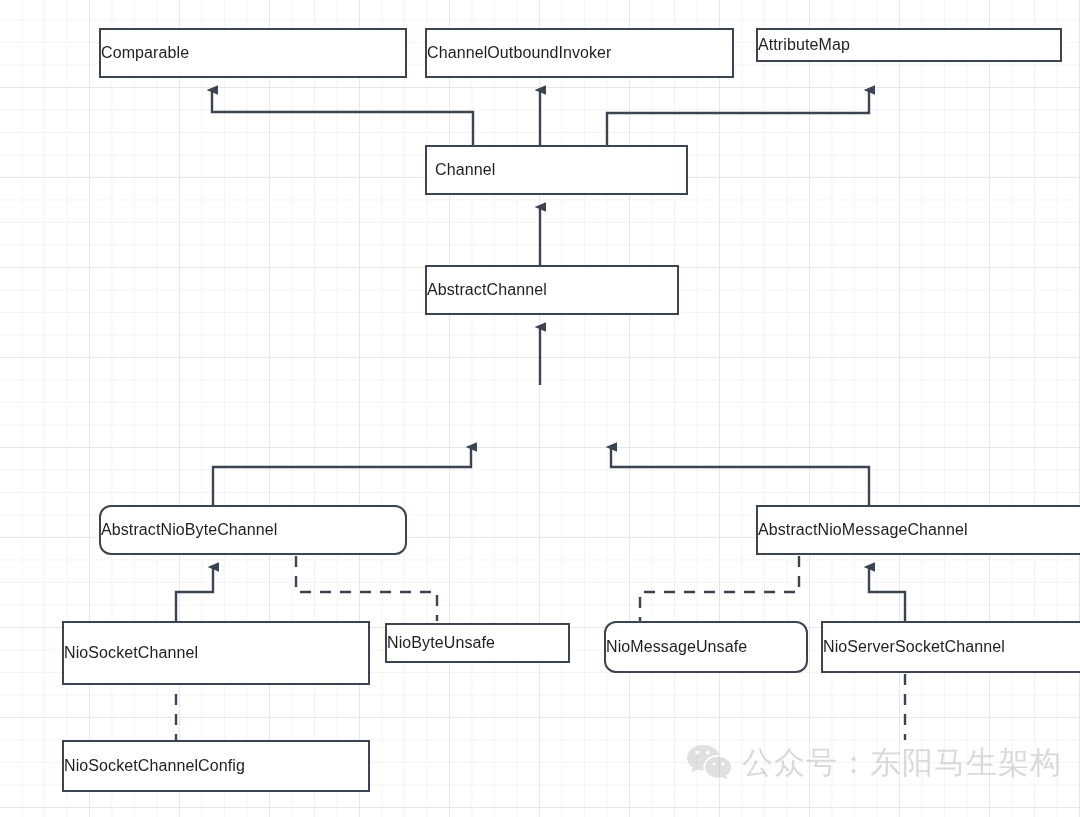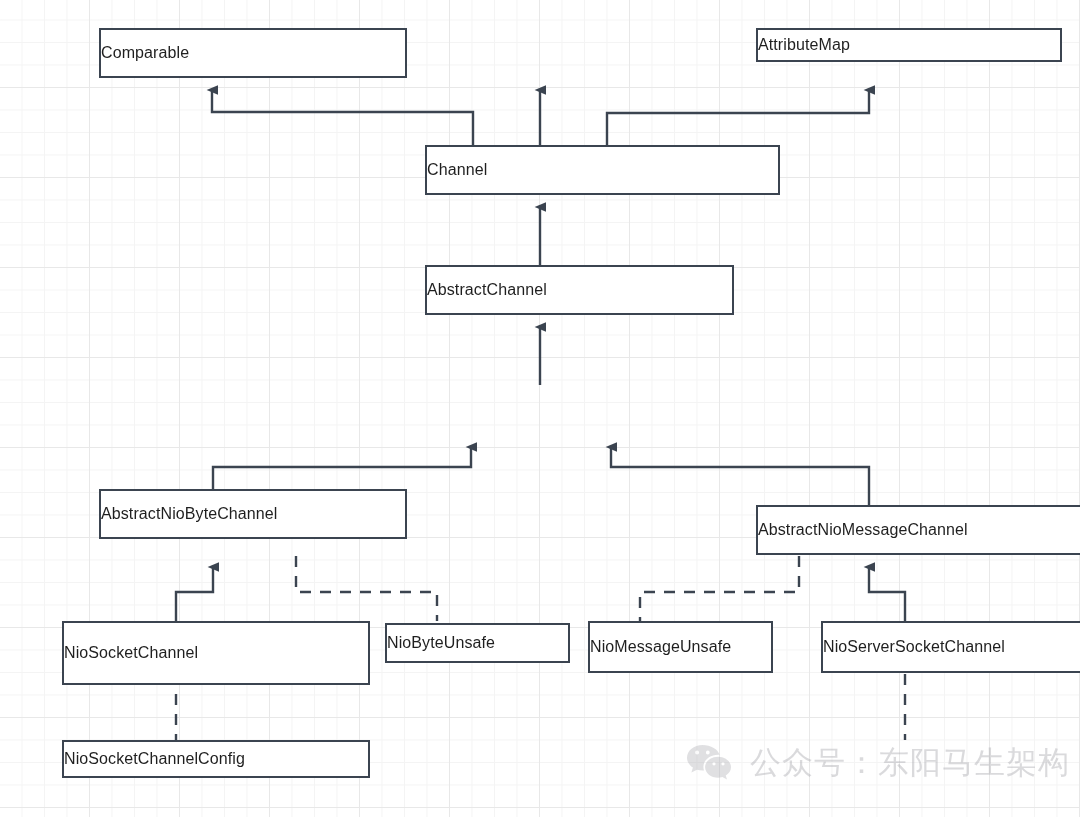--- a/index.html
+++ b/index.html
@@ -49,21 +49,21 @@
     white-space: nowrap;
     z-index: 2;
     margin-left: 40px;
   }
   .watermark {
     position: absolute;
     left: 686px;
     top: 742px;
     display: flex;
     align-items: center;
-    gap: 18px;
+    gap: 10px;
     z-index: 1;
     opacity: 0.42;
     pointer-events: none;
   }
   .watermark-text {
     font-size: 31px;
     color: #a8a8ae;
     font-family: "DejaVu Sans", sans-serif;
     white-space: nowrap;
     letter-spacing: 1px;
@@ -118,44 +118,47 @@
     <svg class="wechat-icon" width="46" height="40" viewBox="0 0 46 40" xmlns="http://www.w3.org/2000/svg">
       <path fill="#b6b6bb" d="M16.5 2C7.9 2 1 7.7 1 14.7c0 4 2.3 7.6 5.9 9.9L5.4 29.6l5.6-2.9c1.7.5 3.6.8 5.5.8 .5 0 1 0 1.5-.1 -.4-1.1-.6-2.3-.6-3.5 0-6.7 6.6-12.1 14.7-12.1 .5 0 1 0 1.5.1C32.1 6.4 25 2 16.5 2z M11.1 11.4a1.9 1.9 0 1 1 0-3.8 1.9 1.9 0 0 1 0 3.8z M21.8 11.4a1.9 1.9 0 1 1 0-3.8 1.9 1.9 0 0 1 0 3.8z"></path>
       <path fill="#b6b6bb" d="M45 24.2c0-5.8-5.8-10.5-12.9-10.5 -7.2 0-13 4.7-13 10.5 0 5.8 5.8 10.5 13 10.5 1.5 0 2.9-.2 4.3-.6l4.6 2.4 -1.2-4.1C42.9 30.5 45 27.6 45 24.2z M28 22.4a1.6 1.6 0 1 1 0-3.2 1.6 1.6 0 0 1 0 3.2z M37 22.4a1.6 1.6 0 1 1 0-3.2 1.6 1.6 0 0 1 0 3.2z"></path>
     </svg>
     <span class="watermark-text">公众号：东阳马生架构</span>
   </div>
 
   <div class="node" style="left:59px;  top:28px;  width:308px; height:50px;">
     <span>Comparable</span>
   </div>
+  <div class="node" style="left:385px; top:28px;  width:309px; height:50px;">
+    <span>ChannelOutboundInvoker</span>
+  </div>
   <div class="node" style="left:716px; top:28px;  width:306px; height:34px;">
     <span>AttributeMap</span>
   </div>
-  <div class="node" style="left:385px; top:145px; width:355px; height:50px;">
+  <div class="node" style="left:385px; top:145px; width:263px; height:50px;padding-left:8px;">
     <span>Channel</span>
   </div>
-  <div class="node" style="left:385px; top:265px; width:309px; height:50px;">
+  <div class="node" style="left:385px; top:265px; width:254px; height:50px;">
     <span>AbstractChannel</span>
   </div>
-  <div class="node" style="left:59px;  top:489px; width:308px; height:50px;">
+  <div class="node" style="left:59px;  top:505px; width:308px; height:50px;border-radius:12px;">
     <span>AbstractNioByteChannel</span>
   </div>
   <div class="node" style="left:716px; top:505px; width:336px; height:50px;">
     <span>AbstractNioMessageChannel</span>
   </div>
   <div class="node" style="left:22px;  top:621px; width:308px; height:64px;">
     <span>NioSocketChannel</span>
   </div>
   <div class="node" style="left:345px; top:623px; width:185px; height:40px;">
     <span>NioByteUnsafe</span>
   </div>
-  <div class="node" style="left:548px; top:621px; width:185px; height:52px;">
+  <div class="node" style="left:564px; top:621px; width:204px; height:52px;border-radius:12px;">
     <span>NioMessageUnsafe</span>
   </div>
   <div class="node" style="left:781px; top:621px; width:308px; height:52px;">
     <span>NioServerSocketChannel</span>
   </div>
-  <div class="node" style="left:22px;  top:740px; width:308px; height:38px;">
+  <div class="node" style="left:22px;  top:740px; width:308px; height:52px;">
     <span>NioSocketChannelConfig</span>
   </div>
 
 </div>
 
 </body></html>

